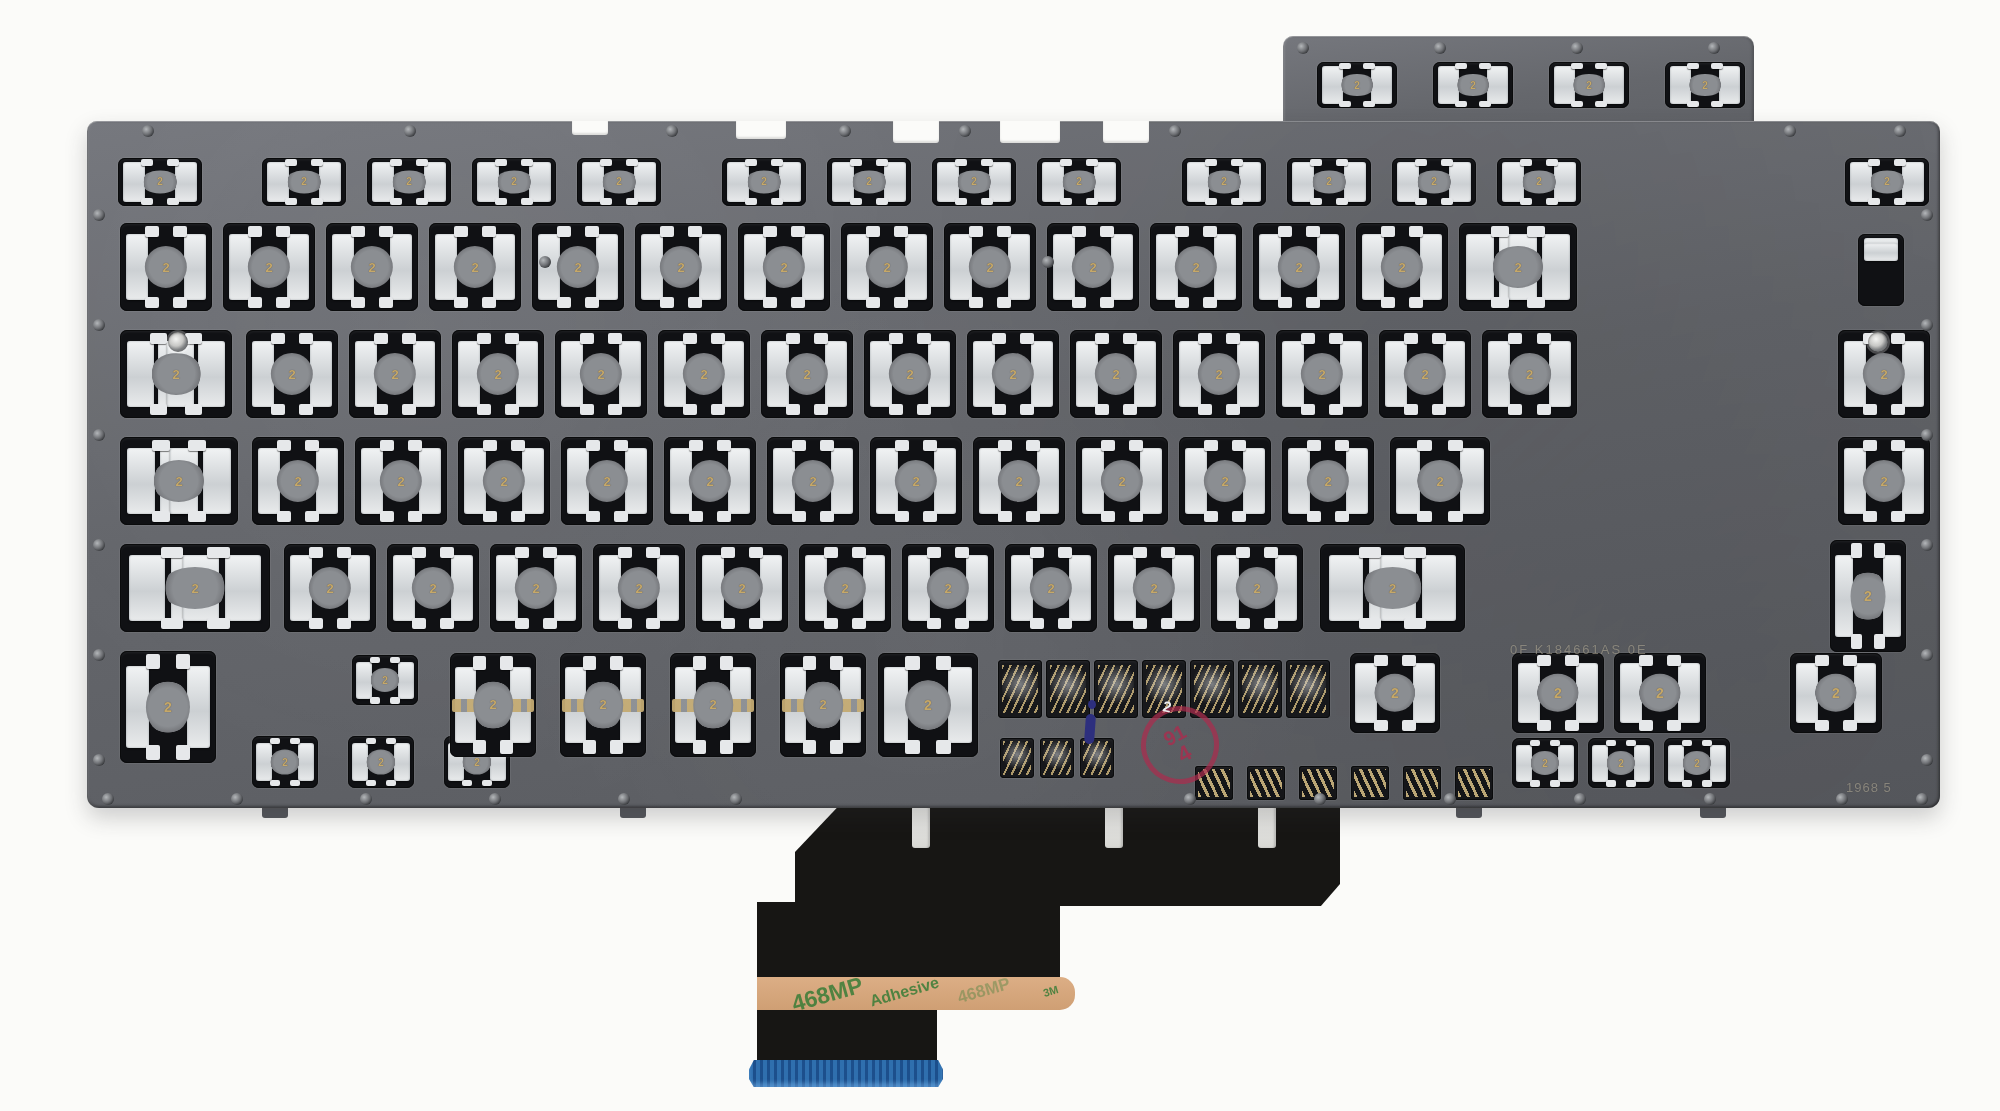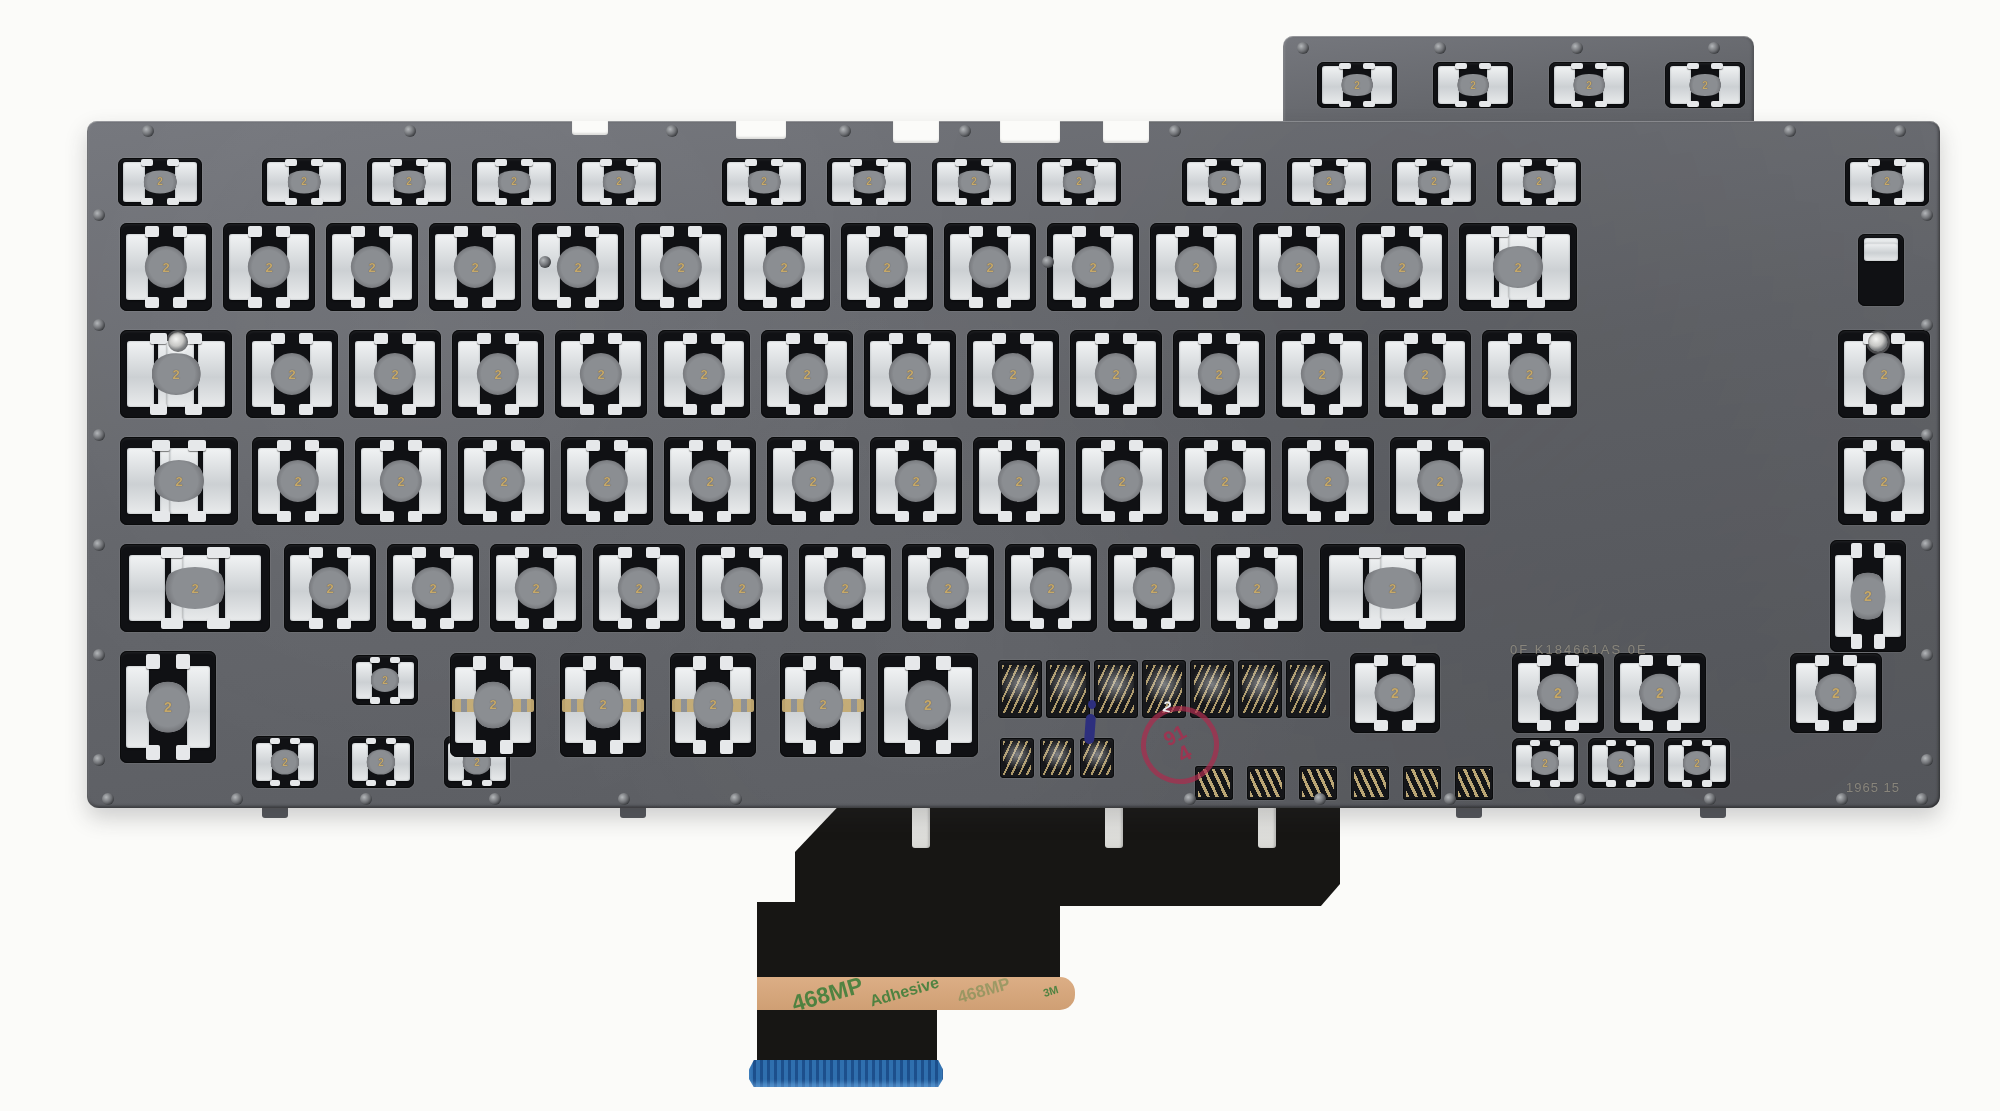--- a/index.html
+++ b/index.html
@@ -110,21 +110,21 @@
     <span class="a2">468MP</span>
     <span class="a3">3M</span>
   </div>
   <div class="rib p3" style="left:757px;top:1008px;width:180px;height:56px;"></div>
   <div class="conn" style="left:749px;top:1060px;width:194px;"></div>
 
   <div class="raised" style="left:1283px;top:36px;width:471px;height:90px;"></div>
   <div class="plate" style="left:87px;top:121px;width:1853px;height:687px;"></div>
 
   <div class="mark" style="left:1510px;top:642px;">0F K184661AS 0E</div>
-  <div class="mark" style="left:1846px;top:780px;letter-spacing:1px;">1965 15</div>
+  <div class="mark" style="left:1846px;top:780px;letter-spacing:1px;">1968 5</div>
   <div class="stamp" style="left:1141px;top:706px;">
     <span class="l1">91</span>
     <span class="l2">4</span>
   </div>
   <div class="white-mark" style="left:1163px;top:698px;transform:rotate(12deg);">2</div>
   <div class="ink-dot" style="left:1088px;top:700px;"></div>
   <div class="ink-bar" style="left:1085px;top:714px;"></div>
 
 <div class="notch" style="left: 572px; top: 121px; width: 36px; height: 14px;"></div>
     <div class="notch" style="left: 736px; top: 121px; width: 50px; height: 18px;"></div>

